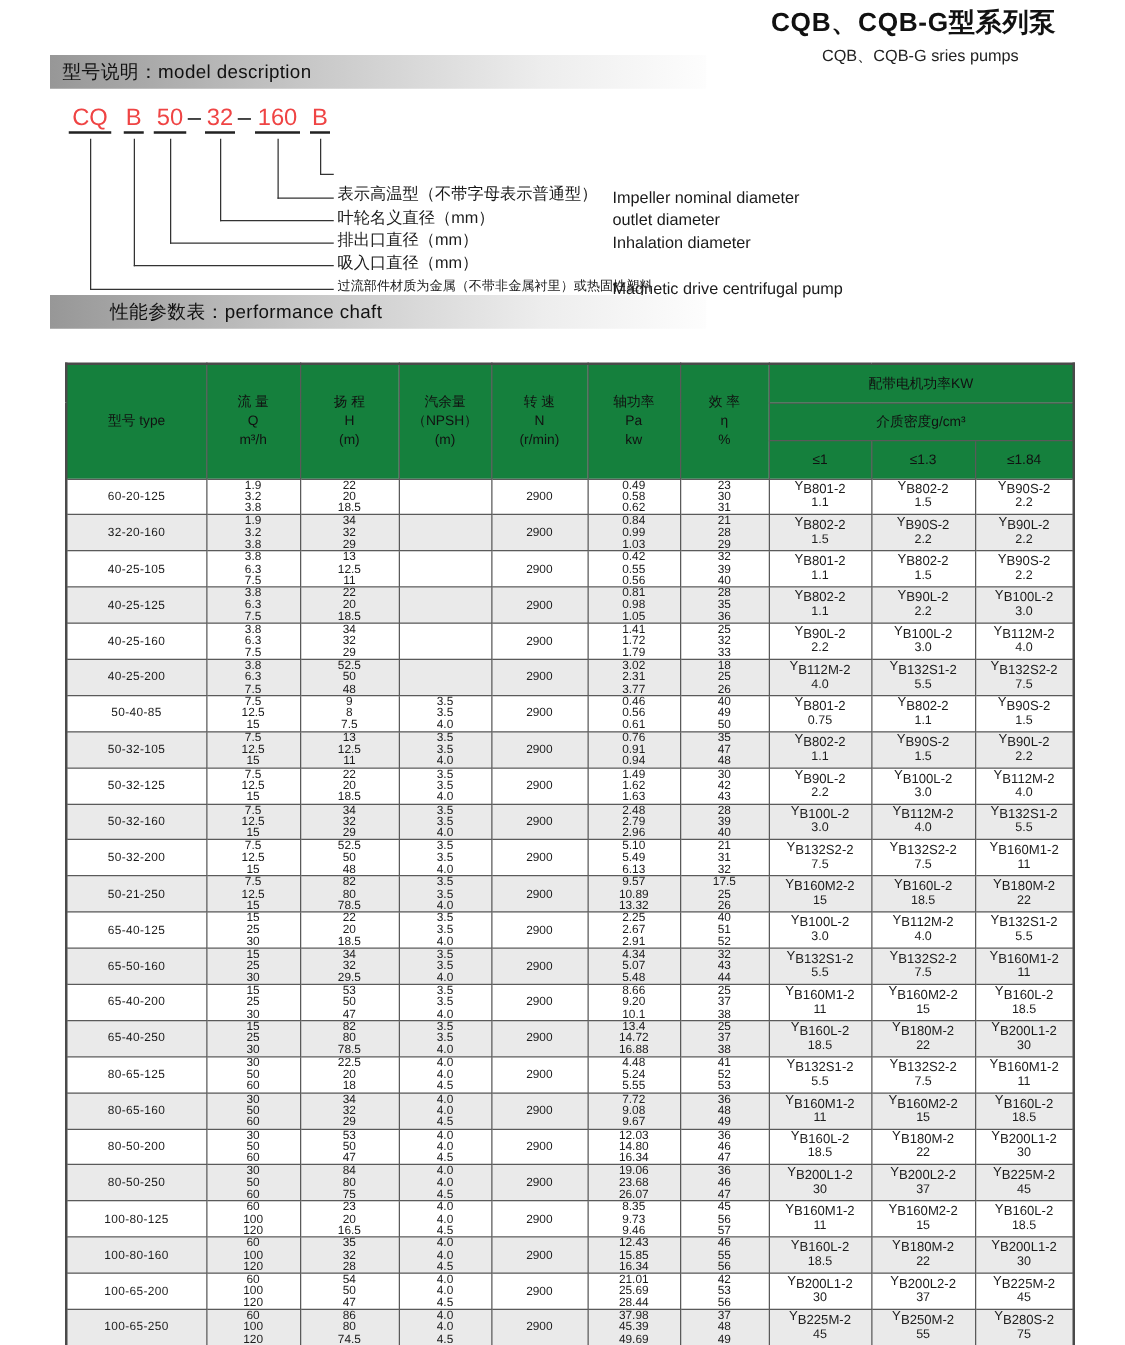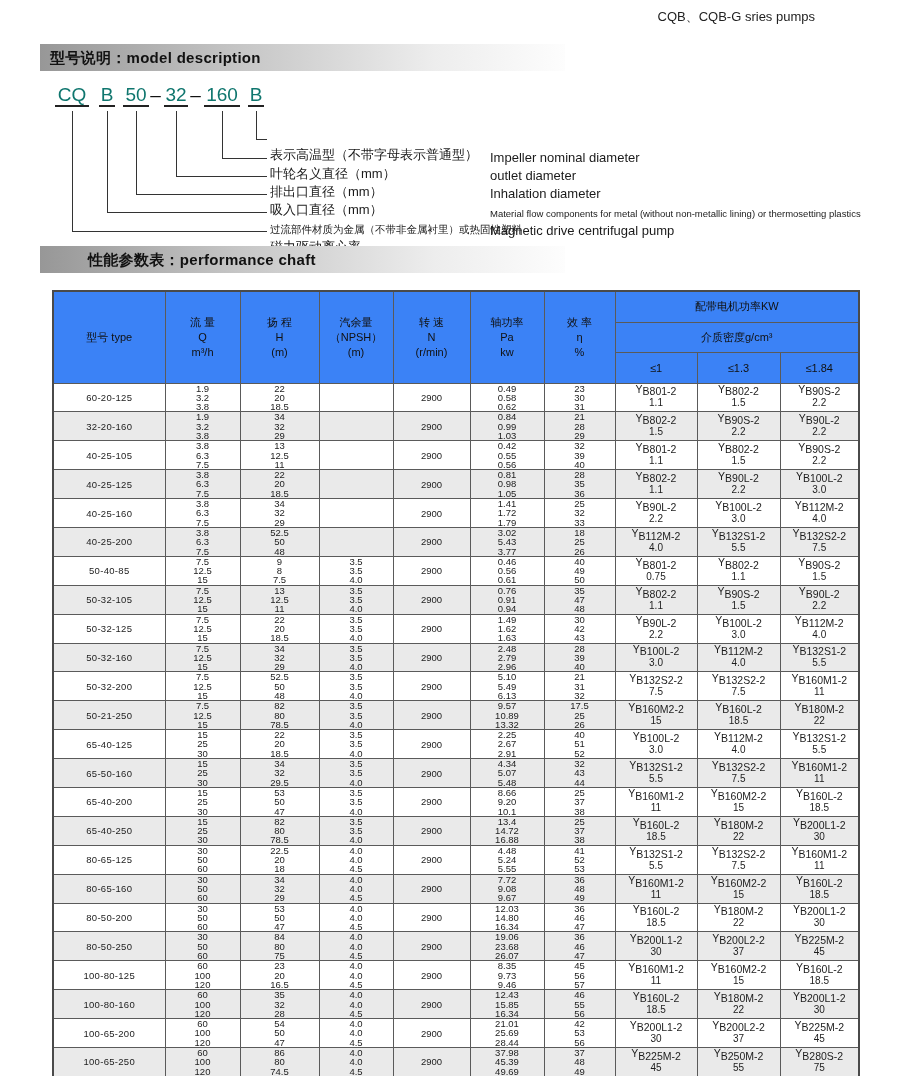--- a/index.html
+++ b/index.html
@@ -12,62 +12,63 @@
   
   .doc-title { position:absolute; top:4px; right:55px; text-align:right; }
   .title-cn { font-size:21px; font-weight:bold; letter-spacing:.5px; color:#111; }
   .title-en { font-size:13px; margin-top:4px; margin-right:30px; color:#222; }
 
   
   .section-bar {
     position:absolute; left:40px; width:525px; height:27px; line-height:27px;
     padding-left:10px;
     background: linear-gradient(to right,#979797 0%,#c6c6c6 38%,#ededed 75%,#fdfdfd 100%);
-    font-size:15px; font-weight:bold; color:#111; letter-spacing:.3px;
+    font-size:15px; font-weight:normal; color:#111; letter-spacing:.3px;
   }
-  .bar1 { top:44px; } .bar2 { top:246px;padding-left:48px; }
+  .bar1 { top:44px; } .bar2 { top:236px;padding-left:48px; }
 
   
   .diagram { position:absolute; left:55px; top:84px; width:820px; height:165px; }
   .seg { position:absolute; top:0; height:23px; text-align:center; font-size:19px;
-         border-bottom:2px solid #222; color:#0f766e; }
+         border-bottom:2px solid #222; color:#ef4444; }
   .dash { position:absolute; top:0; height:23px; text-align:center; font-size:19px; color:#111; }
   .vline { position:absolute; width:1px; background:#333; top:27px; }
   .hline { position:absolute; height:1px; background:#333; }
   .dlabel { position:absolute; line-height:14px; white-space:nowrap; color:#1a1a1a; }
   .dlabel.cn { left:215px; font-size:13px;margin-top:16px; }
   .dlabel.en { left:435px; font-size:13px; }
   .dlabel.r5cn { font-size:10.5px; }
   .dlabel.r5en { font-size:9.5px; }
 
   
   table.perf {
     position:absolute; left:52px; top:290px; width:806px;
     border-collapse:collapse; table-layout:fixed; border:2px solid #4a4a4a;
   }
   .perf th, .perf td { border:1px solid #5a5a5a; text-align:center; vertical-align:middle; padding:0; }
-  .perf thead th { background:#3b82f6; font-weight:normal; font-size:11px; color:#111; }
+  .perf thead th { background:#15803d; font-weight:normal; font-size:11px; color:#111; }
   .perf thead tr.t1 { height:31px; }
   .perf thead tr.t2 { height:30px; }
   .perf thead tr.t3 { height:31px; }
   .th-stack { white-space:pre-line; line-height:15px; }
   .perf tbody tr { height:28px; }
   .perf tbody tr:nth-child(even) { background:#eaeaea; }
   .perf tbody td { font-size:9.5px; color:#1c1c1c; }
   .tri { white-space:pre-line; line-height:9.3px; }
   .c-type { font-size:10px; letter-spacing:.3px; }
   .c-n { font-size:10px; }
   .motor-model { font-size:10.5px; line-height:11px; white-space:nowrap; }
   .motor-y { position:relative; top:-2.5px; display:inline-block; }
   .motor-kw { font-size:10px; line-height:11px; }
 </style>
 </head>
 <body>
 
 <div class="doc-title">
+  <div class="title-cn">CQB、CQB-G型系列泵</div>
   <div class="title-en">CQB、CQB-G sries pumps</div>
 </div>
 
 <div class="section-bar bar1">
   <span>型号说明：model description</span>
 </div>
 
 <div class="diagram">
 
   <span class="seg" style="left:0;    width:34px;">CQ</span>
@@ -94,21 +95,20 @@
   <div class="hline" style="top:147px;left:17px; width:195px;"></div>
 
   <div class="dlabel cn" style="top:48px;">表示高温型（不带字母表示普通型）</div>
   <div class="dlabel cn" style="top:67px;">叶轮名义直径（mm）</div>
   <div class="dlabel en" style="top:67px;">Impeller nominal diameter</div>
   <div class="dlabel cn" style="top:85px;">排出口直径（mm）</div>
   <div class="dlabel en" style="top:85px;">outlet diameter</div>
   <div class="dlabel cn" style="top:103px;">吸入口直径（mm）</div>
   <div class="dlabel en" style="top:103px;">Inhalation diameter</div>
   <div class="dlabel cn r5cn" style="top:122px;">过流部件材质为金属（不带非金属衬里）或热固性塑料</div>
-  <div class="dlabel en r5en" style="top:123px;">Material flow components for metal (without non-metallic lining) or thermosetting plastics</div>
   <div class="dlabel cn" style="top:140px;">磁力驱动离心率</div>
   <div class="dlabel en" style="top:140px;">Magnetic drive centrifugal pump</div>
 </div>
 
 <div class="section-bar bar2">
   <span>性能参数表：performance chaft</span>
 </div>
 
 <table class="perf">
   <colgroup>
@@ -310,21 +310,21 @@
     <td class="c-type">40-25-200</td>
     <td class="tri c-q">3.8
 6.3
 7.5</td>
     <td class="tri c-h">52.5
 50
 48</td>
     <td class="tri c-npsh"></td>
     <td class="c-n">2900</td>
     <td class="tri c-pa">3.02
-5.43
+2.31
 3.77</td>
     <td class="tri c-eta">18
 25
 26</td>
     <td class="motor">
           <div class="motor-model"><span class="motor-y">Y</span>B112M-2</div>
           <div class="motor-kw">4.0</div>
         </td>
     <td class="motor">
           <div class="motor-model"><span class="motor-y">Y</span>B132S1-2</div>

